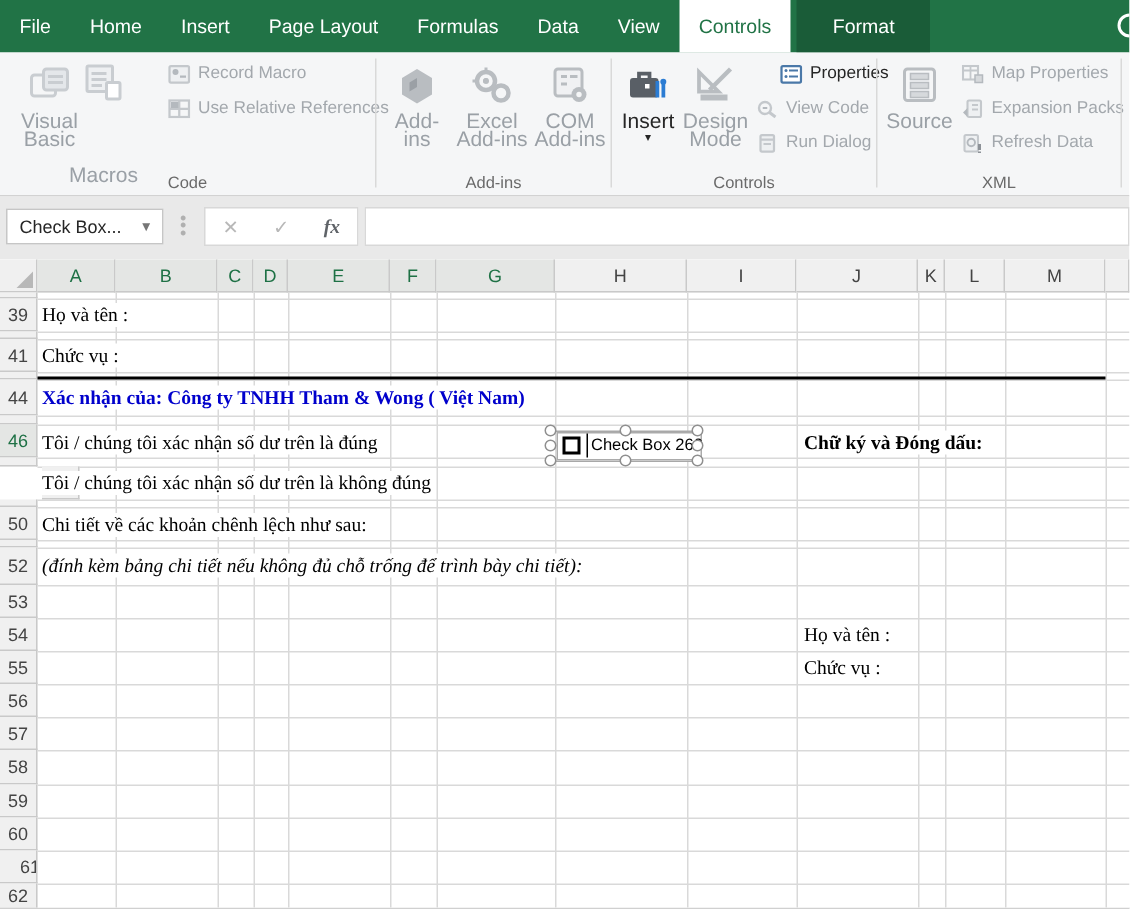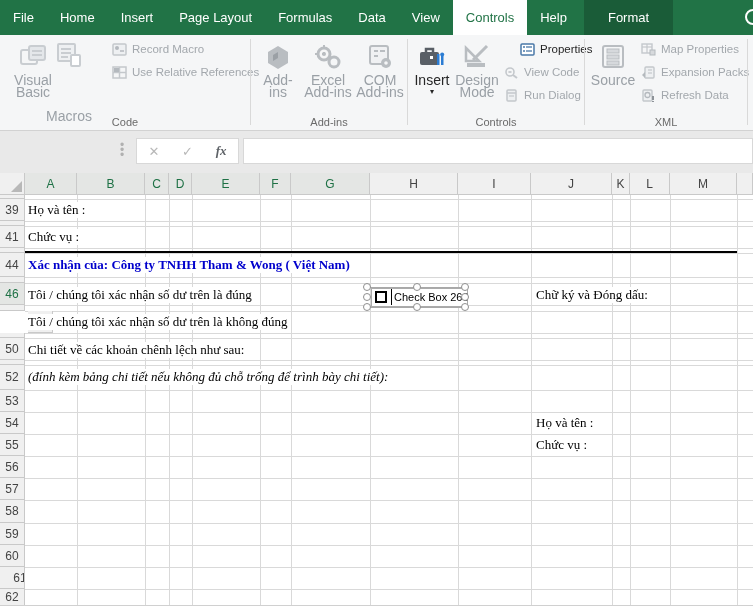--- a/index.html
+++ b/index.html
@@ -42,21 +42,21 @@
   .sheet { position:absolute; left:0; top:173px; width:753px; height:433px; background:#fff; }
   .corner { position:absolute; left:0; top:0; width:25px; height:22px; background:#f0f0f0; border-right:1px solid #c9c9c9; border-bottom:1px solid #c9c9c9; }
   .corner .tri { position:absolute; right:2px; bottom:2px; width:0; height:0; border-left:11px solid transparent; border-bottom:11px solid #b8b8b8; }
   .colhdr { position:absolute; top:0; height:22px; background:#f0f0f0; border-right:1px solid #c9c9c9; border-bottom:1px solid #c9c9c9; font-size:12px; color:#444; display:flex; align-items:center; justify-content:center; }
   .rowhdr { position:absolute; left:0; width:25px; background:#f0f0f0; border-right:1px solid #c9c9c9; border-bottom:1px solid #c9c9c9; font-size:12px; color:#444; display:flex; align-items:center; justify-content:center; overflow:hidden; }
   .hl { color:#1e7145 !important; background:#e4e6e4; }
   .vline { position:absolute; width:1px; background:#d9d9d9; }
   .hline { position:absolute; height:1px; background:#d9d9d9; }
   .celltext { position:absolute; font-family:"Liberation Serif", serif; font-size:13px; color:#000; white-space:nowrap; background:#fff; padding-right:2px;}
   .blue-bold { color:#0000cc; font-weight:bold; }
-  .bold { font-weight:normal; }
+  .bold { font-weight:bold; }
   .italic { font-style:italic; }
   .blackline { position:absolute; left:25px; width:712px; height:2px; background:#000; }
 
   
   .ctl-outline { position:absolute; left:371px; top:288px; width:97px; height:19px; border:1px solid #ababab; background:#fff; }
   .cb-square { position:absolute; left:375px; top:291px; width:12px; height:12px; border:2px solid #000; background:#fff; }
   .cb-cursor { position:absolute; left:391px; top:289px; width:1px; height:16px; background:#000; }
   .cb-label { position:absolute; left:394px; top:291px; font-size:11px; color:#000; white-space:nowrap; }
   .handle { position:absolute; width:8px; height:8px; background:#fff; border:1px solid #8f8f8f; border-radius:50%; }
   .selline { position:absolute; background:#a8a8a8; }
@@ -68,21 +68,20 @@
 
   <div class="tabbar">
     <div class="tab">File</div>
     <div class="tab">Home</div>
     <div class="tab">Insert</div>
     <div class="tab">Page Layout</div>
     <div class="tab">Formulas</div>
     <div class="tab">Data</div>
     <div class="tab">View</div>
     <div class="tab active">Controls</div>
-    <div class="tab">Help</div>
     <div class="tab contextual">Format</div>
     <div class="tellme"></div>
   </div>
 
   <div class="ribbon">
 
     <div class="group" style="left:0;width:250px;">
       <div class="bigbtn" style="left:8px;">
         <span class="icon">
           <svg width="28" height="26">
@@ -281,20 +280,24 @@
             </span>
           <span>Refresh Data</span>
         </div>
       </div>
       <div class="group-label">XML</div>
     </div>
     <div class="gsep" style="left:747px;"></div>
   </div>
 
   <div class="fbar">
+    <div class="namebox">
+      <span>Check Box...</span>
+      <span class="arrow">▼</span>
+    </div>
     <div class="dots">•<br>•<br>•</div>
     <div class="fxbox">
       <span class="fx-cancel">✕</span>
       <span class="fx-enter">✓</span>
       <span class="fx-fn">fx</span>
     </div>
     <div class="finput"></div>
   </div>
 
   <div class="sheet">

